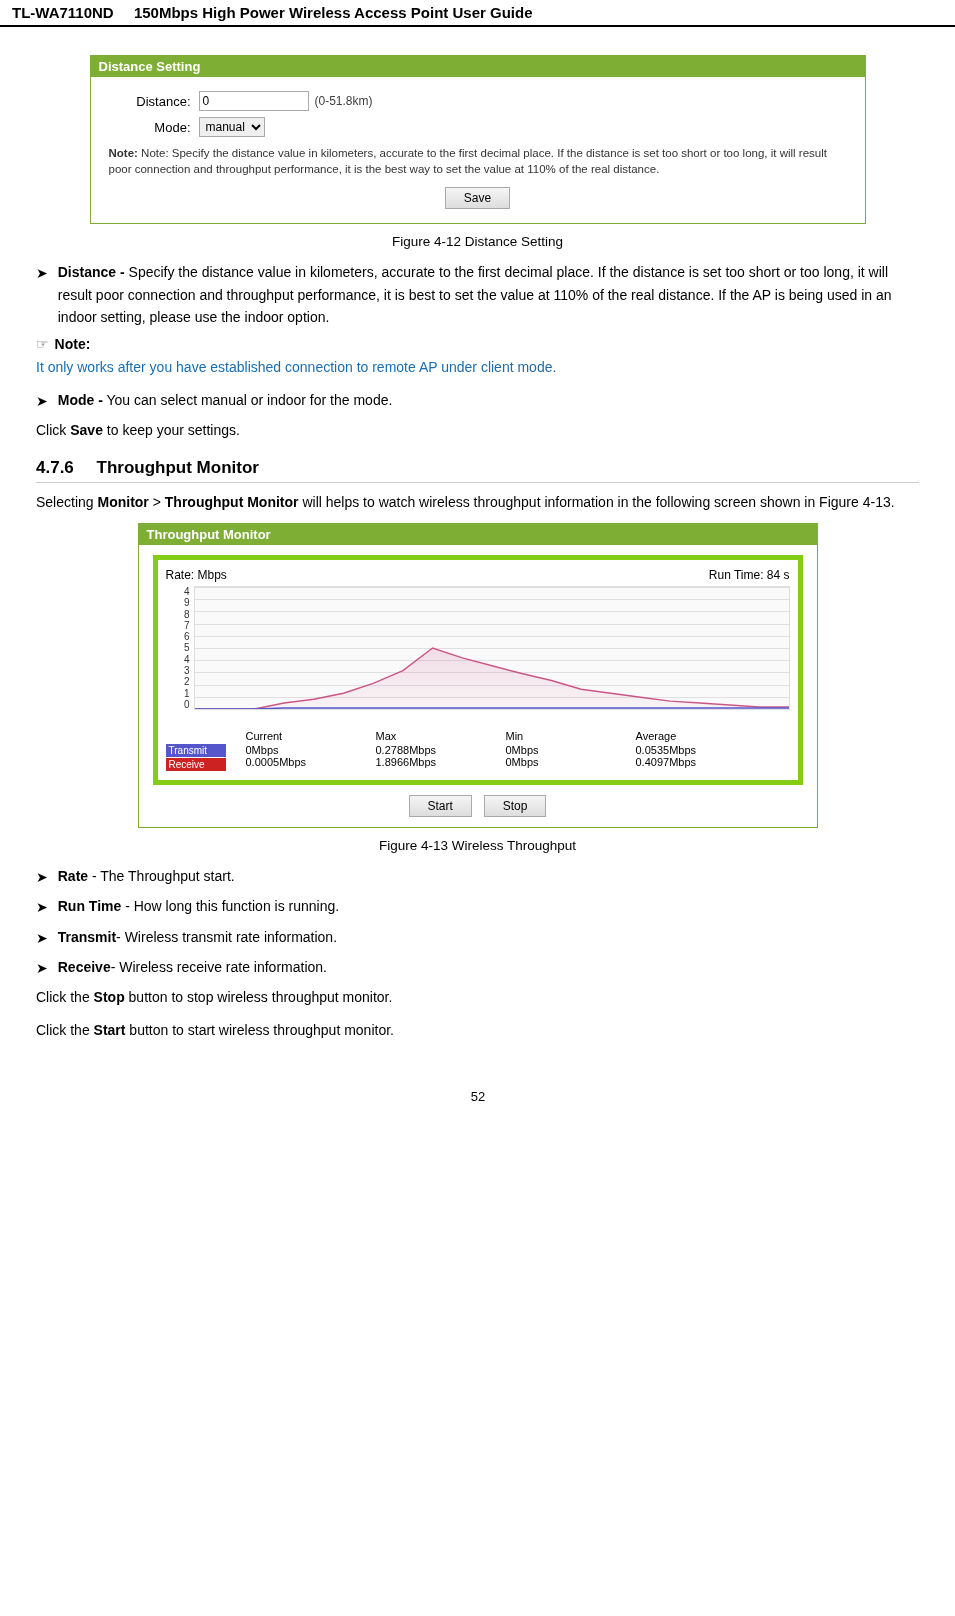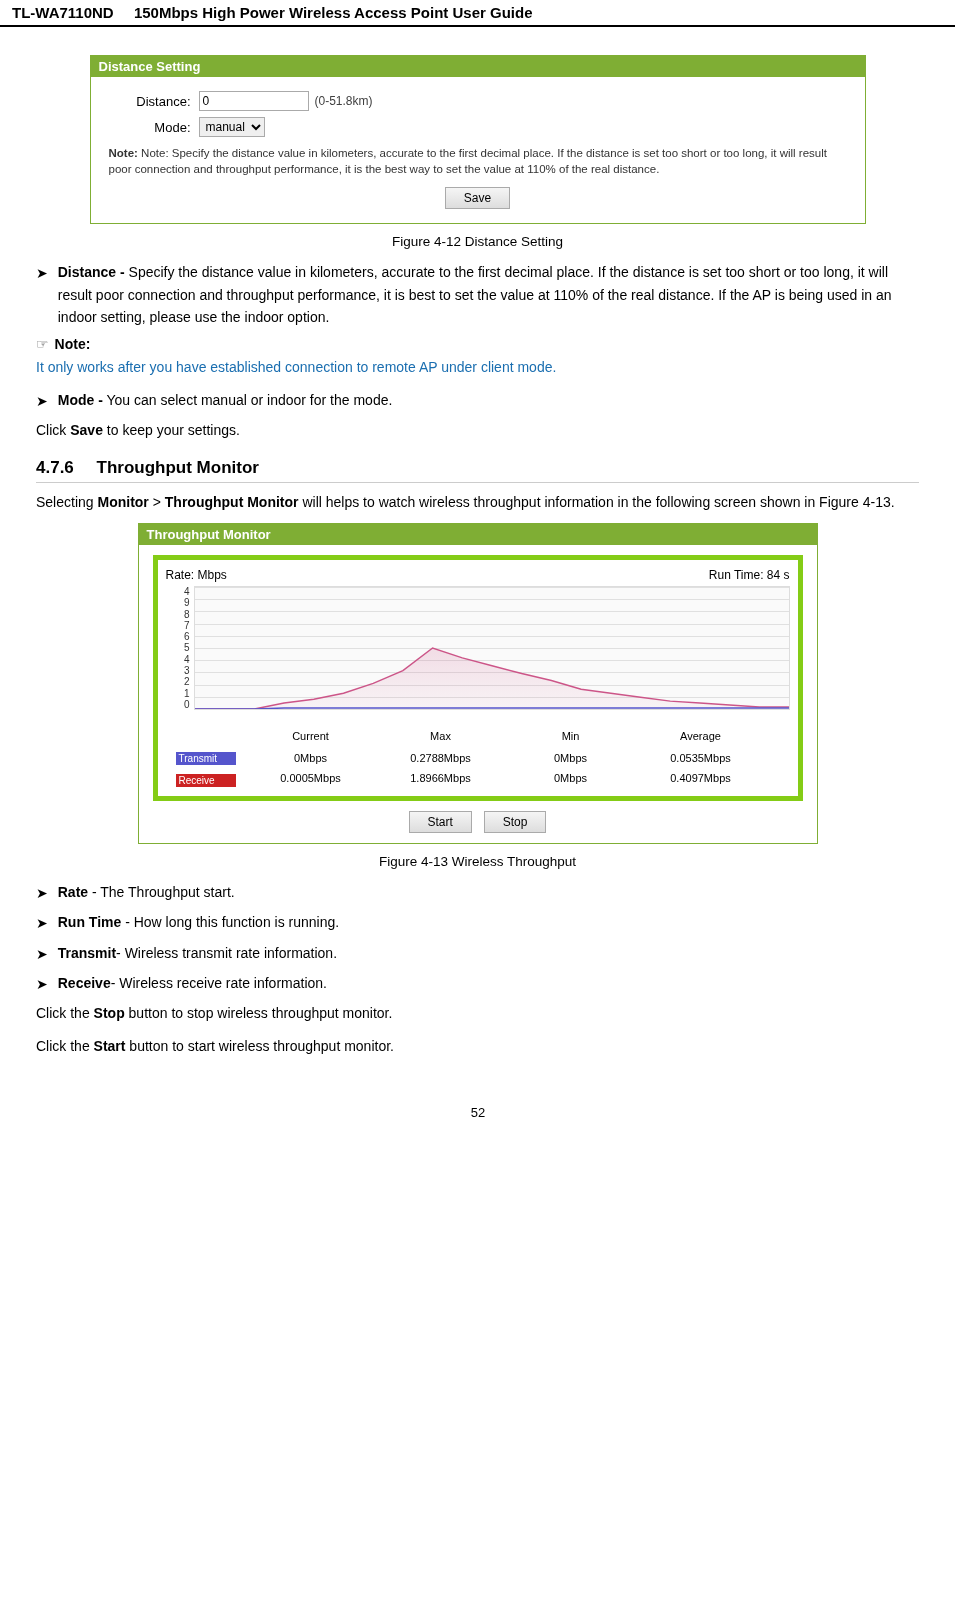--- a/index.html
+++ b/index.html
@@ -249,23 +249,22 @@
     .tp-stats-row {
       display: flex;
       justify-content: flex-start;
       font-size: 11px;
       margin-top: 4px;
       gap: 0;
     }
     .tp-stat-col {
       display: flex;
       flex-direction: column;
-      align-items: center;
+      align-items: flex-start;
       min-width: 130px;
-      gap: 8px;
     }
     .tp-stat-col:first-child {
       min-width: 80px;
     }
     .tp-stat-header {
       font-size: 11px;
       color: #000;
       margin-bottom: 2px;
     }
     .tp-label-box {

